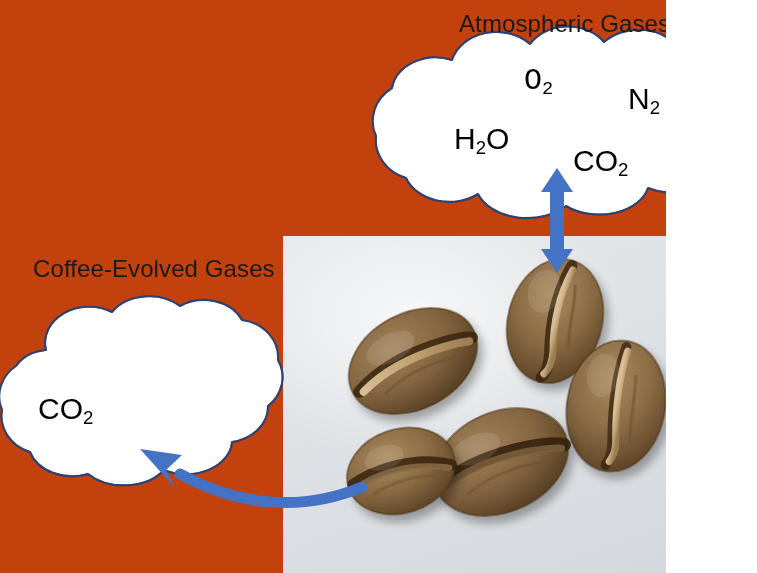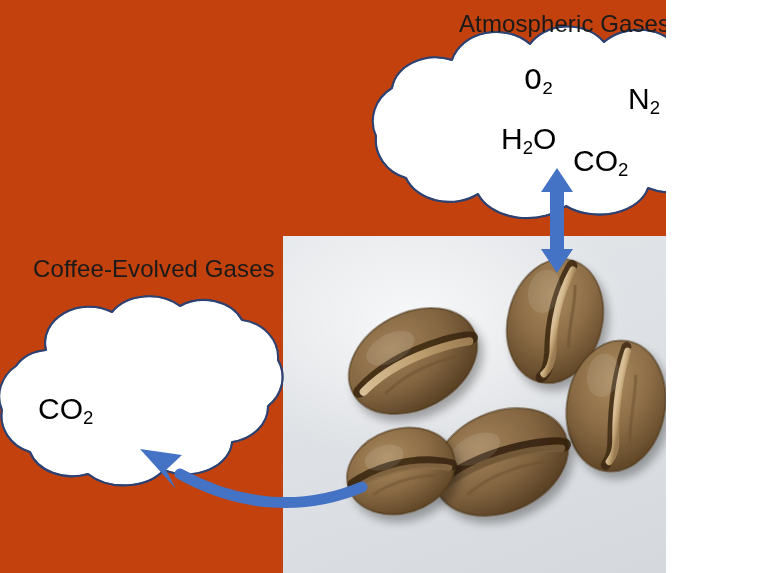--- a/index.html
+++ b/index.html
@@ -56,21 +56,21 @@
     font-size: 0.62em;
     vertical-align: baseline;
     position: relative;
     top: 0.28em;
   }
   .gas.vol { font-size: 31px; }
   #title-atmos { left: 459px; top: 10px; }
   #title-coffee { left: 33px; top: 255px; text-align: center; }
   #lbl-o2  { left: 524px; top: 66px; font-family: Liberation Mono, monospace; }
   #lbl-n2  { left: 628px; top: 84px; }
-  #lbl-h2o { left: 454px; top: 124px; margin-left: 47px; }
+  #lbl-h2o { left: 454px; top: 124px; }
   #lbl-co2-top { left: 573px; top: 146px; }
   #lbl-volatiles { left: 96px; top: 351px; }
   #lbl-co2-bottom { left: 38px; top: 394px; }
 </style>
 </head>
 <body>
 
 <div id="stage">
 
   <div class="photo">

